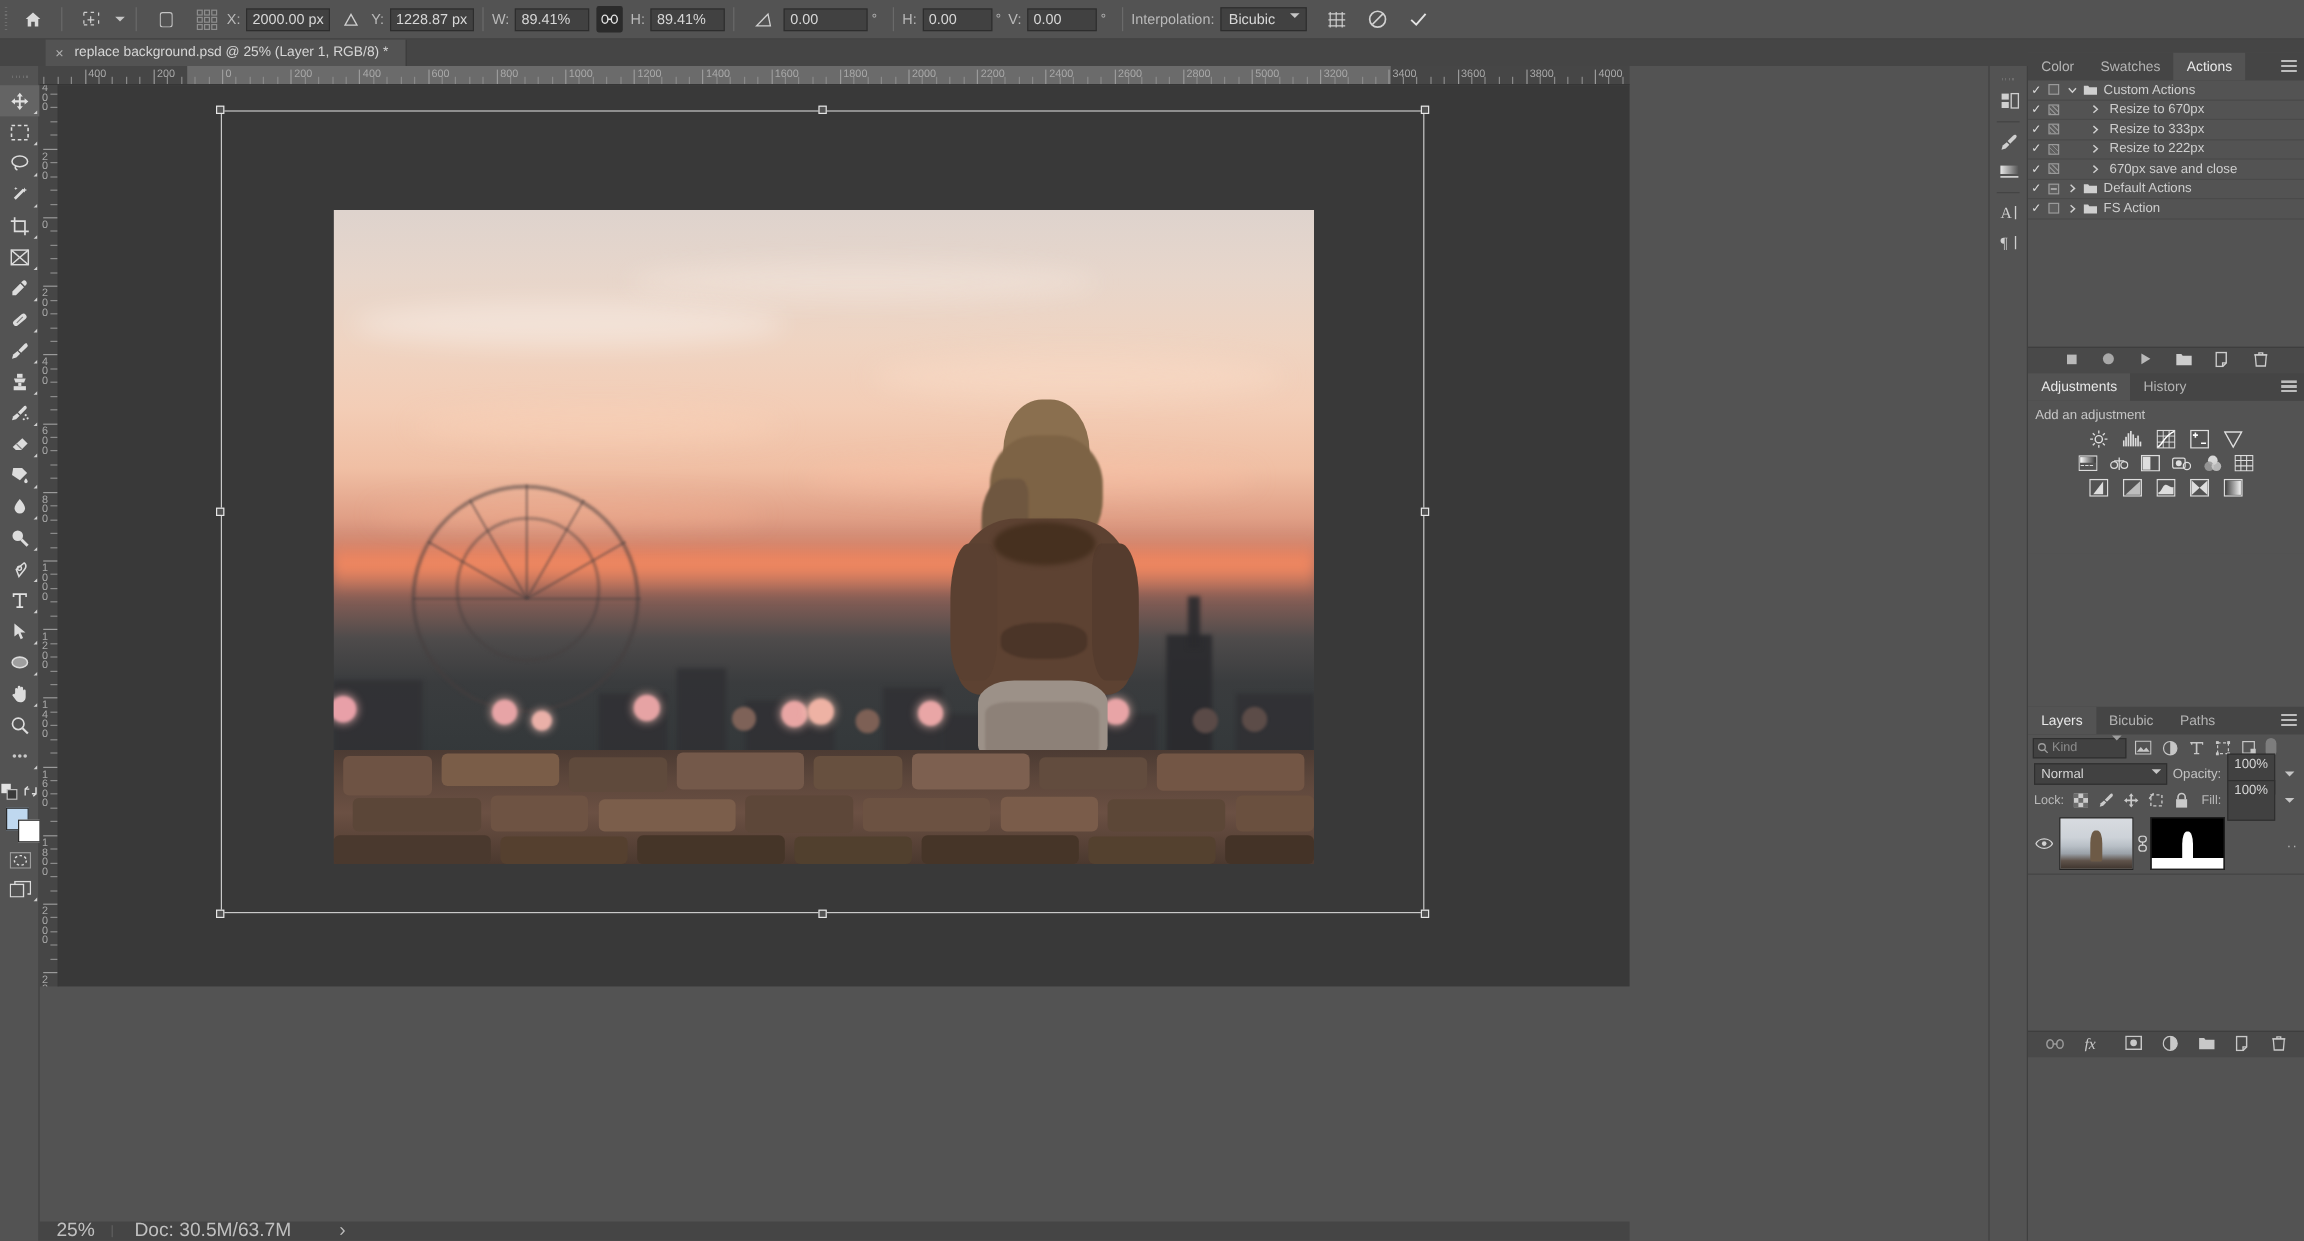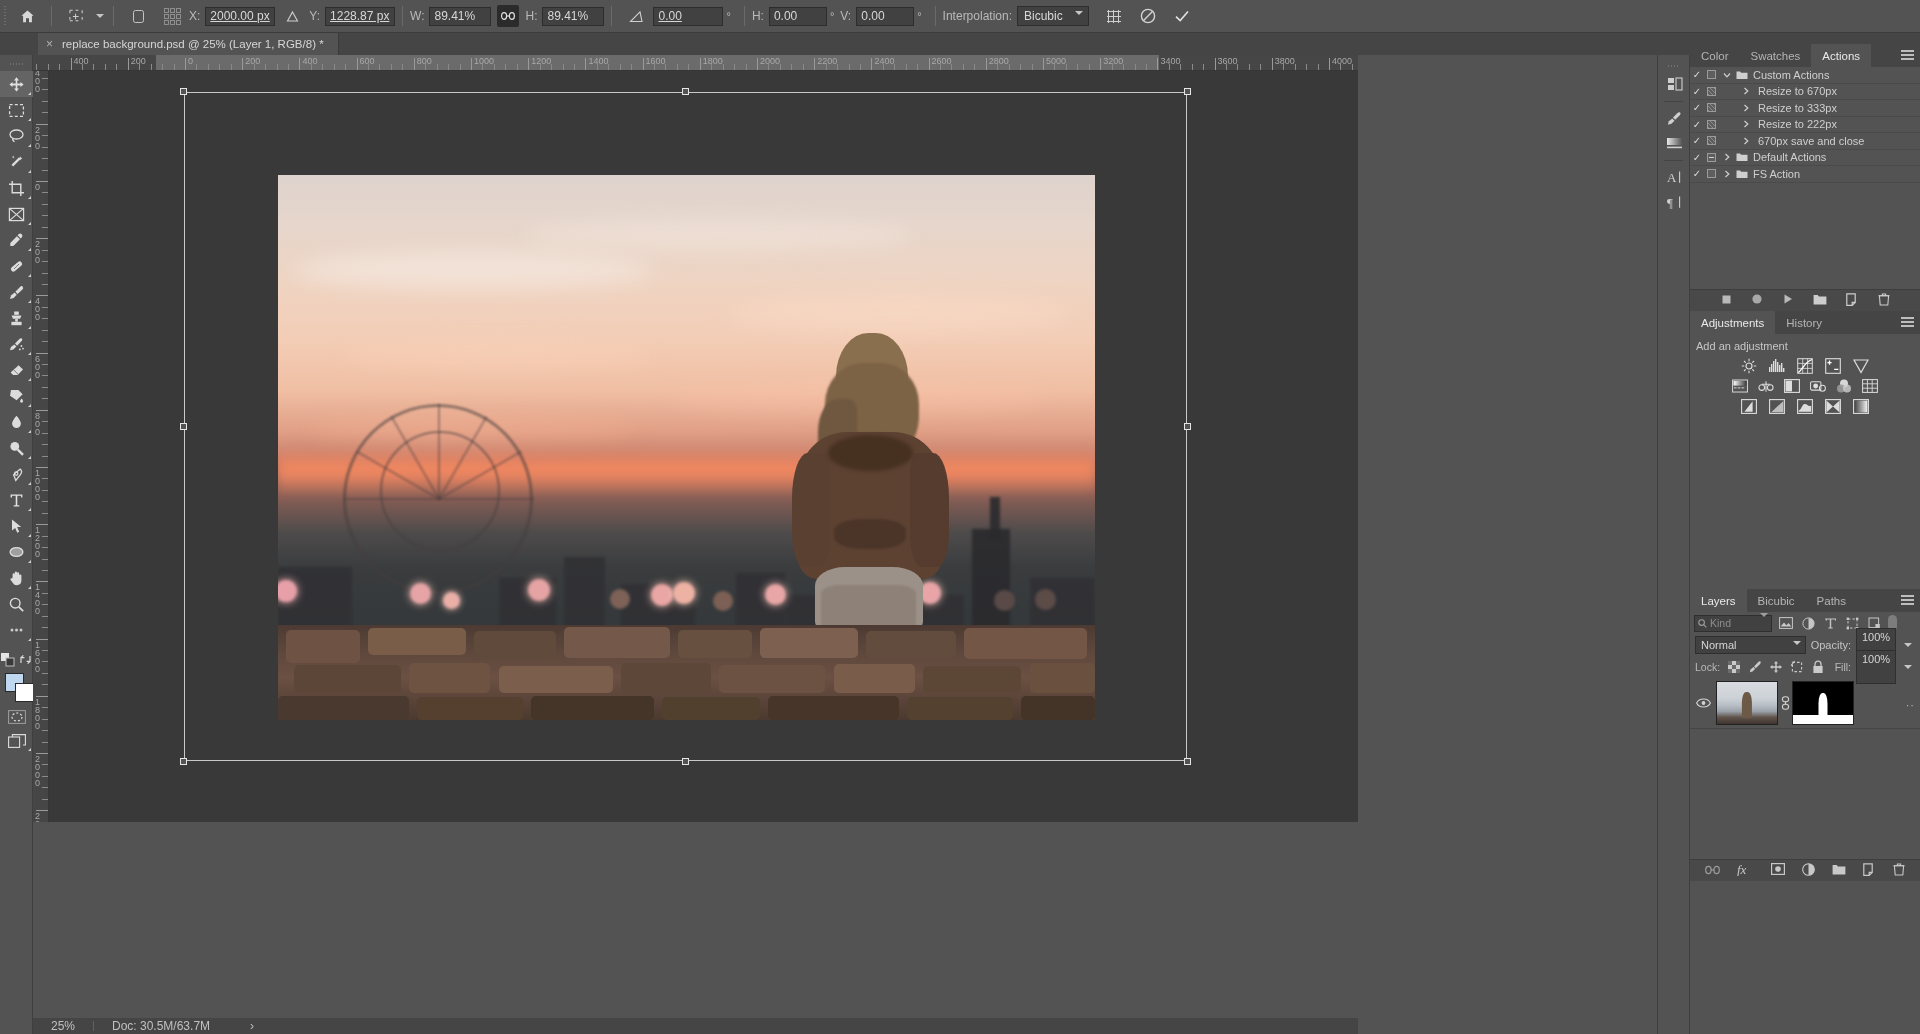--- a/index.html
+++ b/index.html
@@ -22,21 +22,21 @@
   .grip i{ display:block; width:2px; height:20px;
      background:repeating-linear-gradient(to bottom,#6e6e6e 0 1px,transparent 1px 3px); }
   .ob-btn{ width:34px; height:33px; display:flex; align-items:center; justify-content:center; cursor:default;}
   .ob-sep{ width:1px; height:20px; background:#6a6a6a; margin:0 7px; }
   .ob-label{ color:#b9b9b9; font-size:12px; margin-right:5px; white-space:nowrap;}
   .ob-input{
     background:#414141; border:1px solid #2d2d2d; color:#d8d8d8;
     height:19px; font-size:12px; padding:0 4px; line-height:17px;
     font-family:"Liberation Sans", sans-serif;
   }
-  .w70{ width:70px;text-decoration:underline; } .w62{ width:62px; } .w58{ width:58px; }
+  .w70{ width:70px; } .w62{ width:62px; } .w58{ width:58px; }
   .deg{ color:#b9b9b9; margin:0 6px 0 3px; font-size:11px; }
   .linkbtn{ width:22px; height:22px; background:#2b2b2b; display:flex;align-items:center;justify-content:center;
             border-radius:2px; margin:0 6px; }
   .sel{
     background:#414141; border:1px solid #2d2d2d; color:#d8d8d8;
     height:20px; font-size:12px; padding:0 18px 0 6px; line-height:18px;
     position:relative; display:inline-block; min-width:72px;
   }
   .sel .car{ position:absolute; right:5px; top:6px; }
   .caret{ width:0;height:0;border-left:4px solid transparent;border-right:4px solid transparent;border-top:4px solid #c6c6c6;}
@@ -96,21 +96,21 @@
   .spoke{ position:absolute; background:rgba(70,62,62,.45); filter:blur(1px); transform-origin:50% 100%;}
   .bldg{ position:absolute; background:rgba(48,48,52,.85); filter:blur(1.6px); }
   .bokeh{ position:absolute; border-radius:50%; filter:blur(1.4px); }
   .wall{ position:absolute; left:0; bottom:0; width:100%; height:17.5%;
          background:linear-gradient(to bottom,#4c3b33,#5c463b 25%,#6b5043 55%,#4b392f 100%); }
   .stone{ position:absolute; border-radius:5px; }
   .person{ position:absolute; }
 
   
   #status-bar{ position:absolute; left:33px; top:1018px; width:1325px; height:16px; background:#454545;
-      display:flex; align-items:center; font-size:12px; color:#c0c0c0; }
+      display:flex; align-items:center; font-size:16px; color:#c0c0c0; }
   #status-zoom{ width:60px; text-align:center; }
   #status-sep{ width:1px; height:10px; background:#606060; }
   #status-doc{ padding-left:18px; }
   #status-arrow{ margin-left:40px; color:#bcbcbc; }
 
   
   #right-icon-strip{ position:absolute; left:1657px; top:55px; width:33px; height:979px;
       background:#535353; border-left:1px solid #3f3f3f; border-right:1px solid #3f3f3f; padding-top:5px; }
   .rstrip-btn{ width:33px; height:25px; display:flex; align-items:center; justify-content:center; }
   .rstrip-sep{ height:1px; background:#444; margin:4px 6px; }

